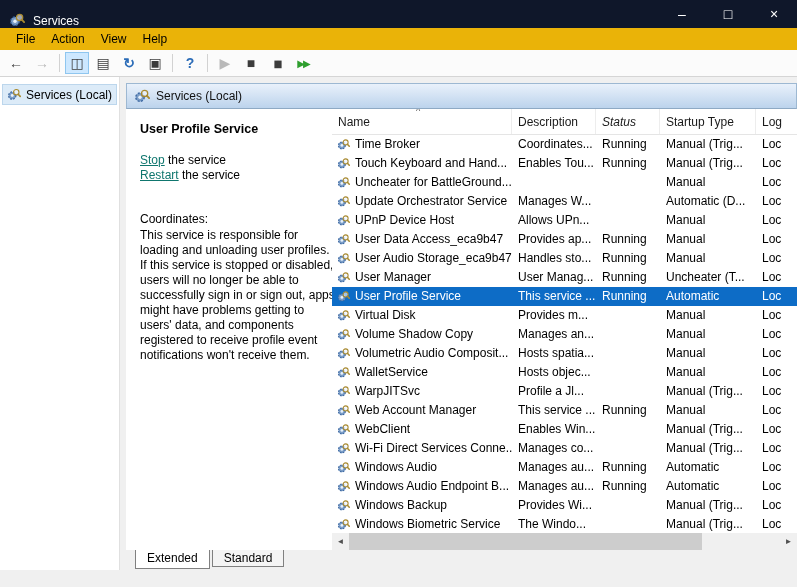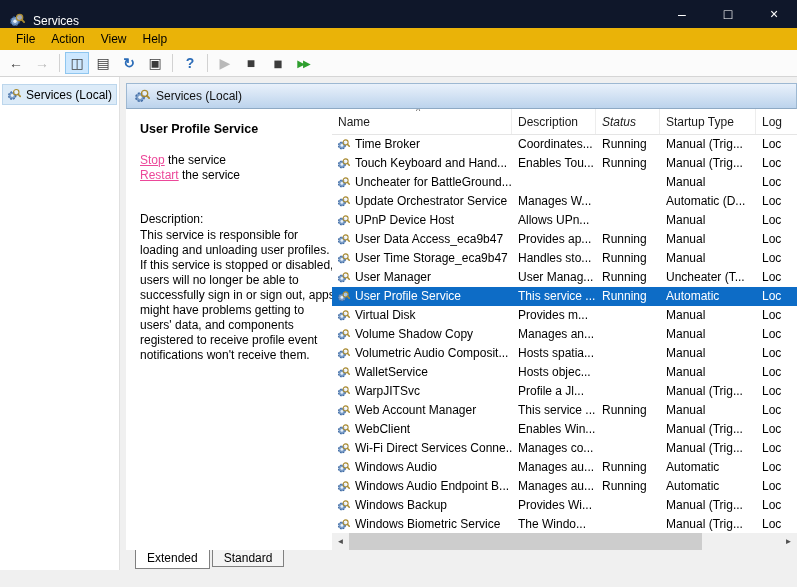--- a/index.html
+++ b/index.html
@@ -40,21 +40,21 @@
   .content { flex:1; min-width:0; display:flex; flex-direction:column; padding-top:6px; }
   .content-header { height:26px; flex:none; display:flex; align-items:center; gap:6px; padding-left:7px;
     background:linear-gradient(to bottom,#e9f1fb,#bcd3ec); border:1px solid #9db8d2; border-bottom-color:#8ea9c4;
     color:#111; }
   .content-body { flex:1; min-height:0; display:flex; background:#fff; }
 
   
   .extended { width:206px; flex:none; padding:13px 10px 0 14px; overflow:hidden; }
   .svc-title { font-weight:bold; font-size:12.5px; }
   .svc-links { margin-top:17px; line-height:15px; }
-  .link { color:#ec4899; text-decoration:underline; cursor:pointer; }
+  .link { color:#0f766e; text-decoration:underline; cursor:pointer; }
   .desc-label { margin-top:29px; }
   .desc-text { margin-top:2px; line-height:15px; width:197px; }
 
   
   .list { flex:1; min-width:0; display:flex; flex-direction:column; }
   .col-headers { height:26px; flex:none; display:flex; border-bottom:1px solid #e5e5e5; color:#1a1a1a; }
   .col-h { position:relative; border-right:1px solid #ededed; padding-left:6px; display:flex;
     align-items:center; white-space:nowrap; overflow:hidden; }
   .col-name { width:180px; } .col-desc { width:84px; } .col-status { width:64px;font-style:italic; }
   .col-startup { width:96px; } .col-log { flex:1; border-right:none; }
@@ -157,21 +157,21 @@
       </div>
 
       <div class="content-body">
 
         <div class="extended">
           <div class="svc-title">User Profile Service</div>
           <div class="svc-links">
             <div><a class="link">Stop</a><span> the service</span></div>
             <div><a class="link">Restart</a><span> the service</span></div>
           </div>
-          <div class="desc-label">Description:</div>
+          <div class="desc-label">Coordinates:</div>
           <div class="desc-text">This service is responsible for loading and unloading user profiles. If this service is stopped or disabled, users will no longer be able to successfully sign in or sign out, apps might have problems getting to users' data, and components registered to receive profile event notifications won't receive them.</div>
         </div>
 
         <div class="list">
           <div class="col-headers">
             <div class="col-h col-name">
               <span class="sort-caret">^</span>
               <span>Name</span>
             </div>
             <div class="col-h col-desc">Description</div>
@@ -252,21 +252,21 @@
               <div class="cell desc">Provides ap...</div>
               <div class="cell status">Running</div>
               <div class="cell startup">Manual</div>
               <div class="cell log">Loc</div>
             </div>
               <div class="row">
               <div class="cell name">
                 <svg class="icon13">
                     <use href="#svc-icon"></use>
                   </svg>
-                <span>User Time Storage_eca9b47</span>
+                <span>User Audio Storage_eca9b47</span>
               </div>
               <div class="cell desc">Handles sto...</div>
               <div class="cell status">Running</div>
               <div class="cell startup">Manual</div>
               <div class="cell log">Loc</div>
             </div>
               <div class="row">
               <div class="cell name">
                 <svg class="icon13">
                     <use href="#svc-icon"></use>

